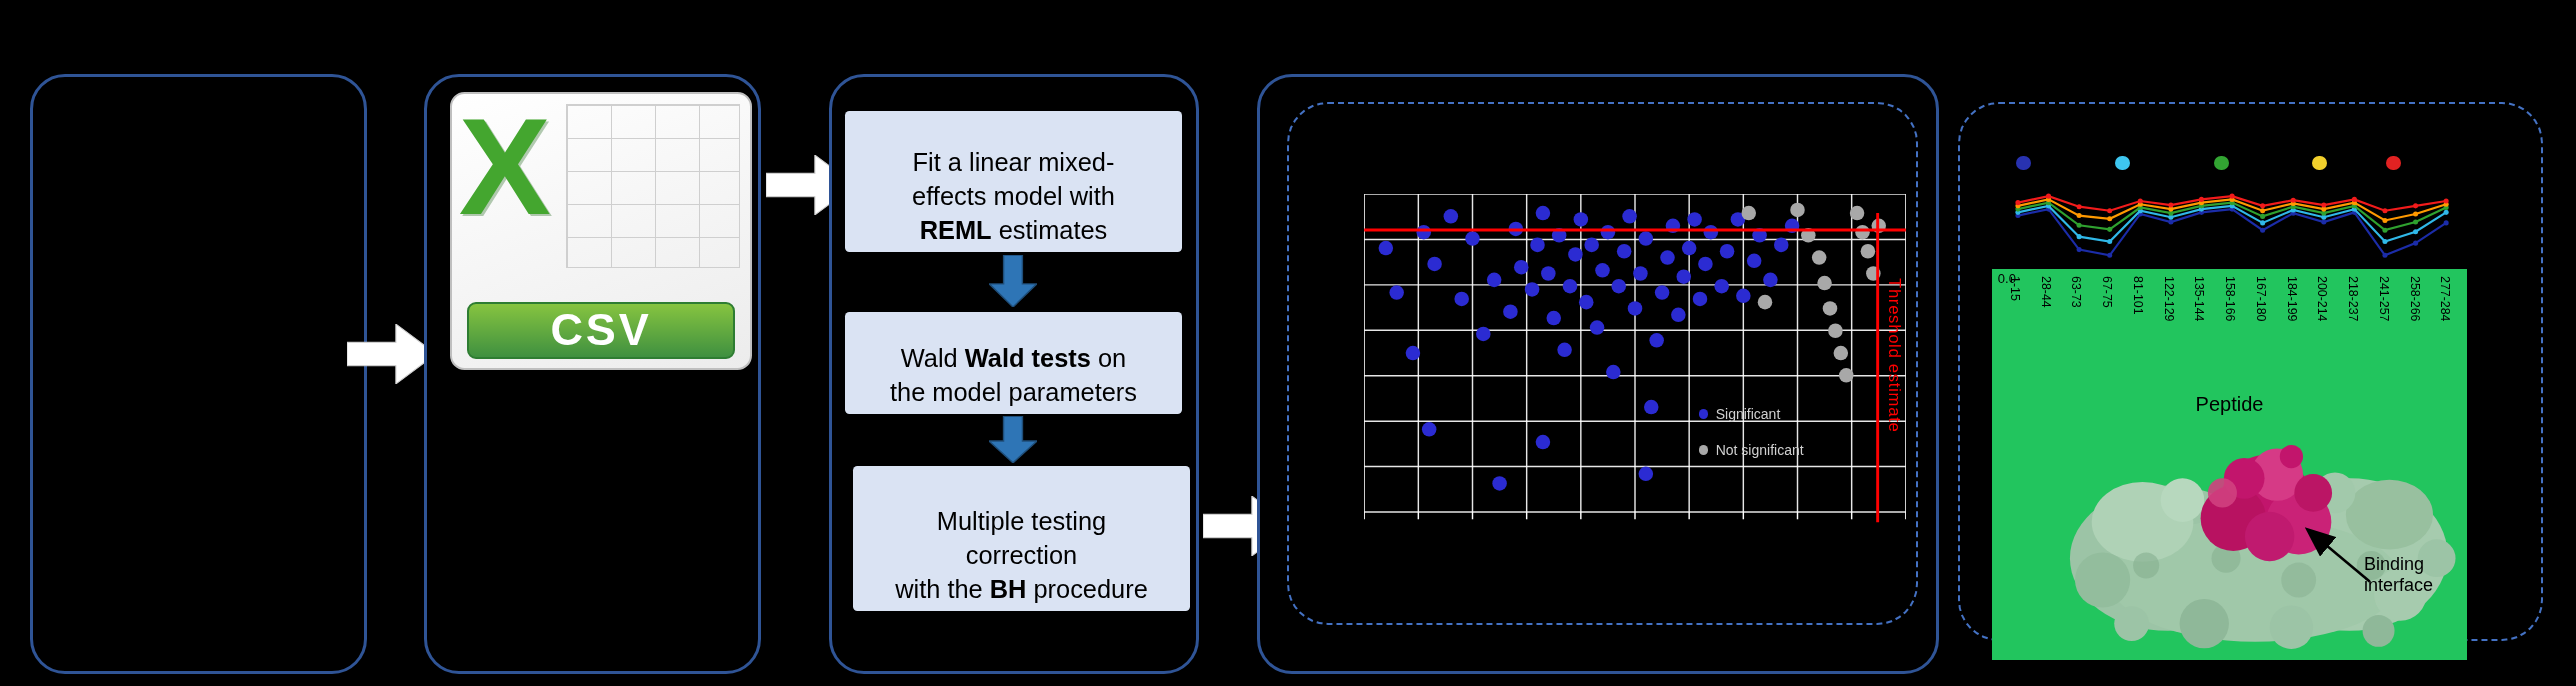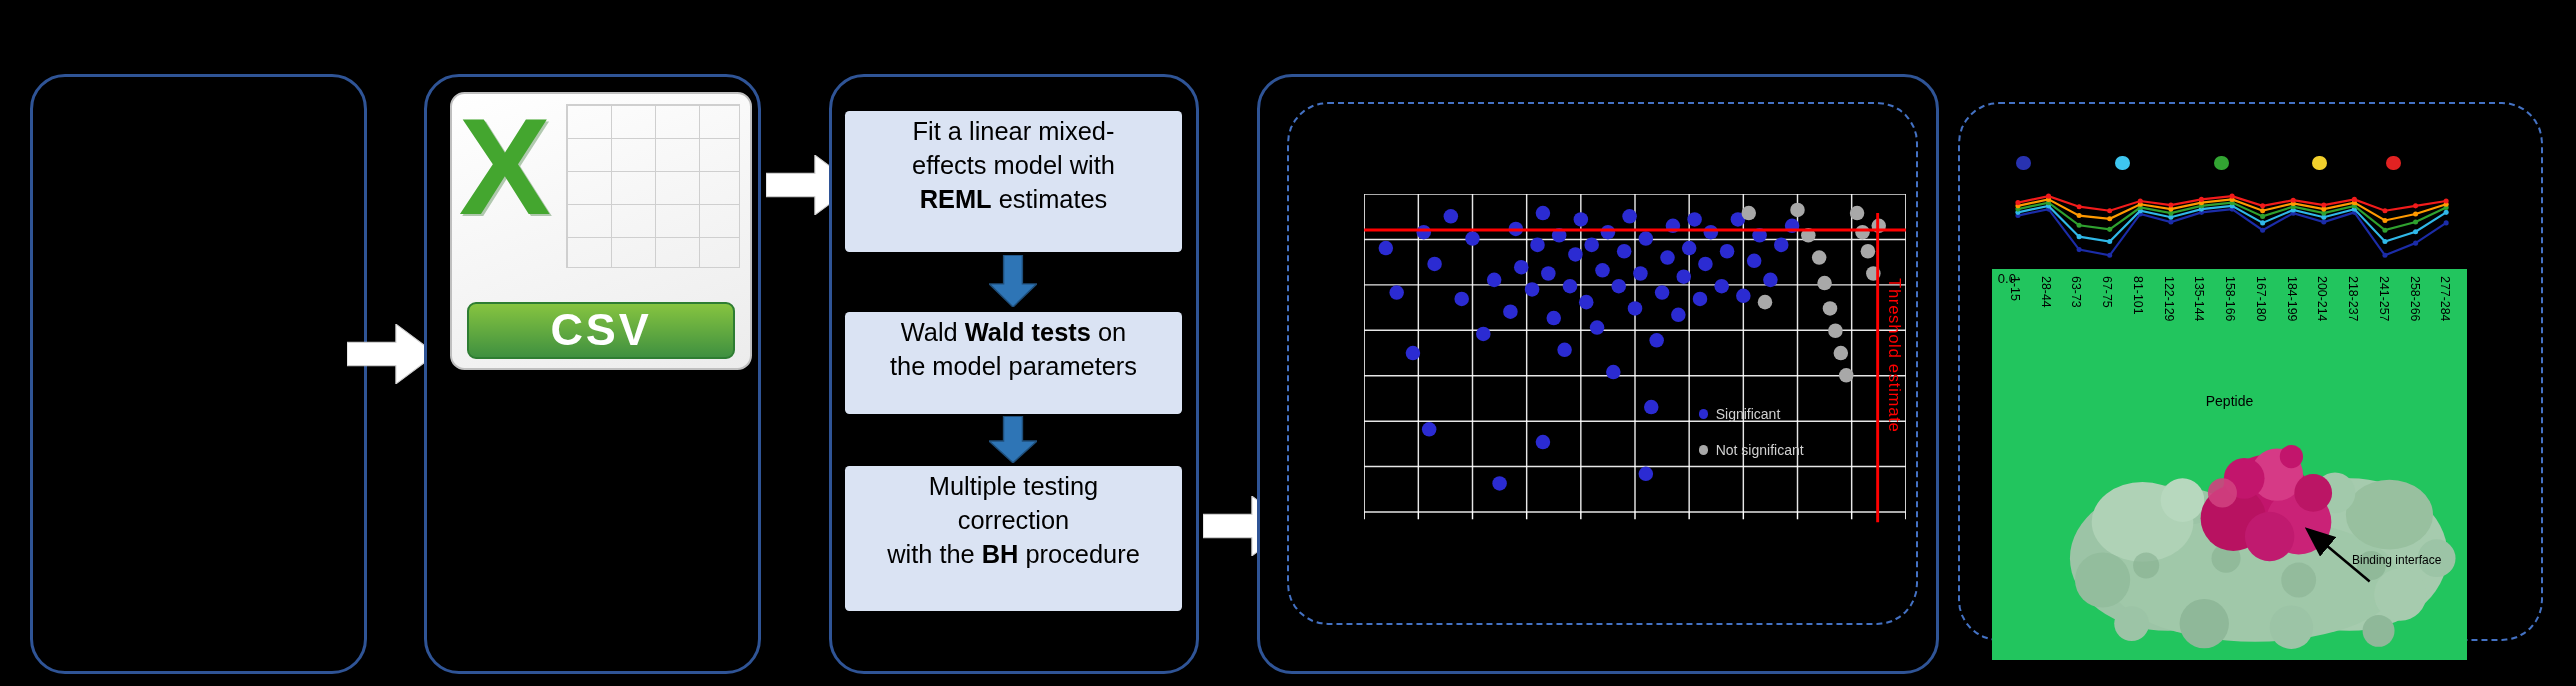--- a/index.html
+++ b/index.html
@@ -20,26 +20,26 @@
   .harrow { position:absolute; }
   #arrow-1 { left:347px;  top:324px; }
   #arrow-2 { left:766px; top:155px; }
   #arrow-3 { left:1203px; top:496px; }
 
   .varrow { position:absolute; }
   #varrow-1 { left:157px; top:178px; }
   #varrow-2 { left:157px; top:339px; }
 
   .step { position:absolute; left:13px; width:337px; background:#DAE3F3; color:#000;
-          display:flex; align-items:flex-start; justify-content:center; text-align:center;
+          display:flex; align-items:flex-end; justify-content:center; text-align:center;
           font-size:25.4px; line-height:1.33; border-radius:4.4px; }
   .step-text { white-space:pre-line; padding:4.4px 10.2px; }
   #step-1 { top:34px;  height:141px; }
   #step-2 { top:235px; height:102px; }
-  #step-3 { top:389px; height:145px; }
+  #step-3 { top:389px; height:145px;margin-left:8px; }
 
   
   #csv-icon { position:absolute; left:23px; top:15.3px; width:302px; height:278px; }
   .csv-page { position:absolute; inset:0; background:linear-gradient(160deg,#ffffff,#ececec);
               border:2.2px solid #BFBFBF; border-radius:14.5px; }
   .csv-grid { position:absolute; right:11.6px; top:11.6px; width:174px; height:164px;
               border:1.5px solid #CFCFCF;
               background-image:linear-gradient(#CFCFCF 1.5px, transparent 1.5px),
                                linear-gradient(90deg,#CFCFCF 1.5px, transparent 1.5px);
               background-size:44px 33px; }
@@ -63,23 +63,23 @@
   
   #dots-row  { position:absolute; left:1992px; top:154px; width:472px; height:19px; }
   .tp-dot    { position:absolute; top:1.5px; width:14.5px; height:14.5px; border-radius:50%; }
   #lines-svg { position:absolute; left:1992px; top:174px; }
   #white-panel { position:absolute; left:1992px; top:269px; width:475px; height:391px;
                  background:#22c55e; overflow:hidden; }
   #y-axis-tick { position:absolute; left:5.8px; top:1.5px; font-size:13px; color:#000; }
   #peptide-labels { position:absolute; left:0; top:7.3px; width:475px; height:115px; }
   .pep-label { position:absolute; top:0; writing-mode:vertical-rl; font-size:12.4px; color:#000; }
   #peptide-xlabel { position:absolute; left:0; top:124px; width:475px; text-align:center;
-                    font-size:14px; color:#000; }
+                    font-size:20px; color:#000; }
   #protein-svg { position:absolute; left:67px; top:144px; }
-  #binding-label { position:absolute; left:360px; top:285px; width:109px; font-size:12px;
+  #binding-label { position:absolute; left:372px; top:285px; width:109px; font-size:18px;
                    line-height:1.15; color:#000; z-index:3; }
   #annot-svg { position:absolute; left:0; top:0; z-index:2; pointer-events:none; }
 </style>
 </head>
 <body>
 
 <div class="stage">
 
   <div id="box-input" class="panel"></div>
 

